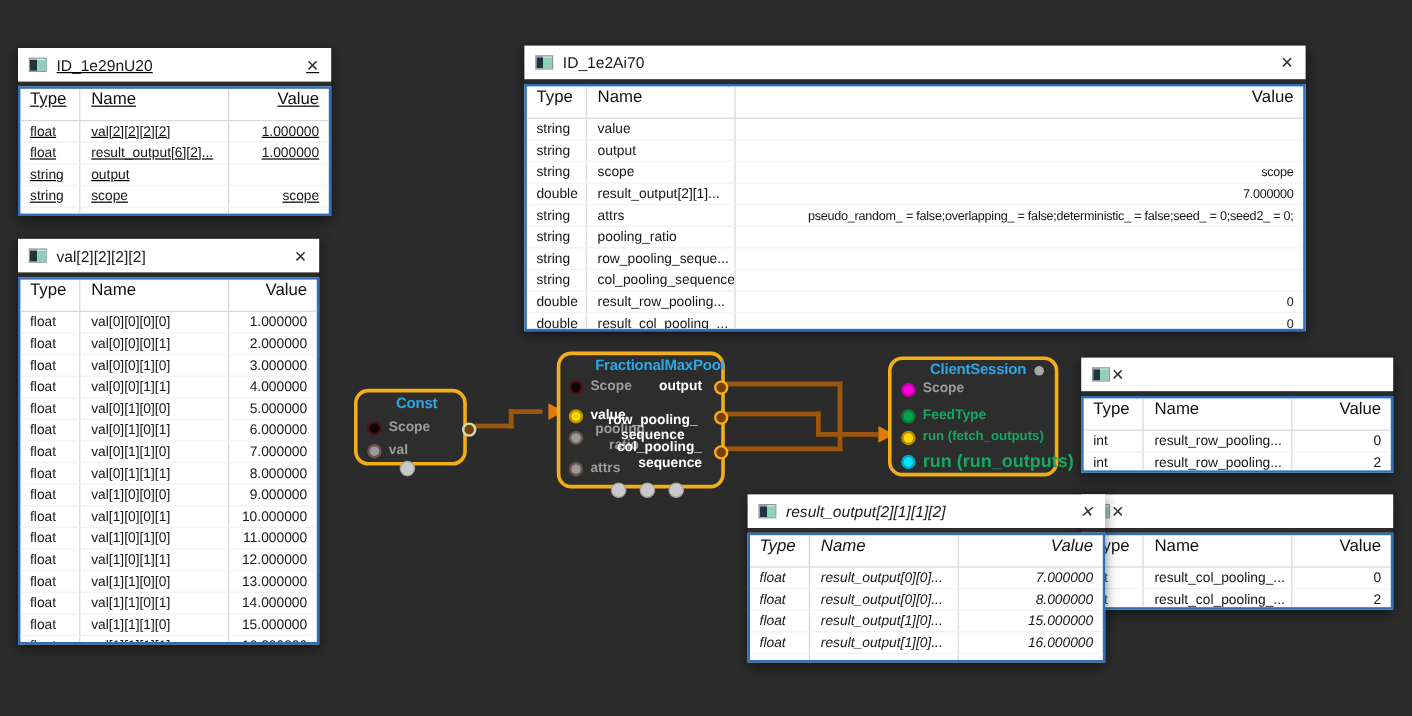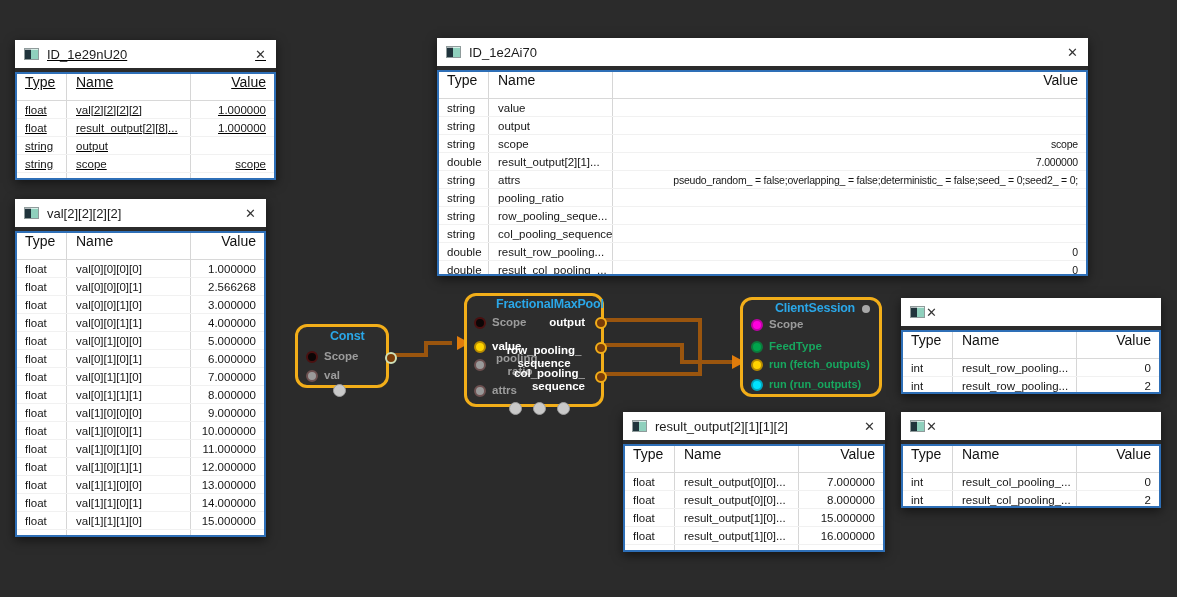--- a/index.html
+++ b/index.html
@@ -102,21 +102,21 @@
 
   <div class="node" style="left:740px;top:297px;width:142px;height:100px;">
     <div class="ntitle" style="left:8px;top:1px;"><span>ClientSession</span><span class="tdot"></span></div>
     <div class="pc pc-magenta" style="left:8px;top:19px;"></div>
     <div class="plbl lbl-gray" style="left:26px;top:18px;">Scope</div>
     <div class="pc pc-green" style="left:8px;top:41px;"></div>
     <div class="plbl lbl-green" style="left:26px;top:40px;">FeedType</div>
     <div class="pc pc-yellow" style="left:8px;top:59px;"></div>
     <div class="plbl lbl-green" style="left:26px;top:58px;font-size:11px;">run (fetch_outputs)</div>
     <div class="pc pc-cyan" style="left:8px;top:79px;"></div>
-    <div class="plbl lbl-green" style="left:26px;top:78px;font-size:11px;">run (run_outputs)</div>
+    <div class="plbl lbl-green" style="left:26px;top:78px;font-size:15px;">run (run_outputs)</div>
   </div>
 
   <div class="panel" id="panel1" style="left:15px;top:40px;width:261px;text-decoration:underline;">
     <div class="tbar">
       <span class="wicon"></span>
       <span class="ttl">ID_1e29nU20</span>
       <span class="close">✕</span>
     </div>
     <div class="tablebox" style="height:108px;">
       <div class="vline vl1"></div>
@@ -127,21 +127,21 @@
         <span class="cell c-val">Value</span>
       </div>
       <div>
           <div class="trow">
             <span class="cell c-type">float</span>
             <span class="cell c-name">val[2][2][2][2]</span>
             <span class="cell c-val"><span class="val-inner">1.000000</span></span>
           </div>
           <div class="trow">
             <span class="cell c-type">float</span>
-            <span class="cell c-name">result_output[2][8]...</span>
+            <span class="cell c-name">result_output[6][2]...</span>
             <span class="cell c-val"><span class="val-inner">1.000000</span></span>
           </div>
           <div class="trow">
             <span class="cell c-type">string</span>
             <span class="cell c-name">output</span>
             <span class="cell c-val"><span class="val-inner"></span></span>
           </div>
           <div class="trow">
             <span class="cell c-type">string</span>
             <span class="cell c-name">scope</span>
@@ -167,21 +167,21 @@
       </div>
       <div>
           <div class="trow">
             <span class="cell c-type">float</span>
             <span class="cell c-name">val[0][0][0][0]</span>
             <span class="cell c-val"><span class="val-inner">1.000000</span></span>
           </div>
           <div class="trow">
             <span class="cell c-type">float</span>
             <span class="cell c-name">val[0][0][0][1]</span>
-            <span class="cell c-val"><span class="val-inner">2.566268</span></span>
+            <span class="cell c-val"><span class="val-inner">2.000000</span></span>
           </div>
           <div class="trow">
             <span class="cell c-type">float</span>
             <span class="cell c-name">val[0][0][1][0]</span>
             <span class="cell c-val"><span class="val-inner">3.000000</span></span>
           </div>
           <div class="trow">
             <span class="cell c-type">float</span>
             <span class="cell c-name">val[0][0][1][1]</span>
             <span class="cell c-val"><span class="val-inner">4.000000</span></span>
@@ -367,21 +367,21 @@
           </div>
           <div class="trow">
             <span class="cell c-type">int</span>
             <span class="cell c-name">result_col_pooling_...</span>
             <span class="cell c-val"><span class="val-inner">2</span></span>
           </div>
         </div>
     </div>
   </div>
 
-  <div class="panel" id="panel6" style="left:623px;top:412px;width:262px;">
+  <div class="panel" id="panel6" style="left:623px;top:412px;width:298px;font-style:italic;">
     <div class="tbar">
       <span class="wicon"></span>
       <span class="ttl">result_output[2][1][1][2]</span>
       <span class="close">✕</span>
     </div>
     <div class="tablebox" style="height:108px;">
       <div class="vline vl1"></div>
       <div class="vline vl2"></div>
       <div class="thead">
         <span class="cell c-type">Type</span>

